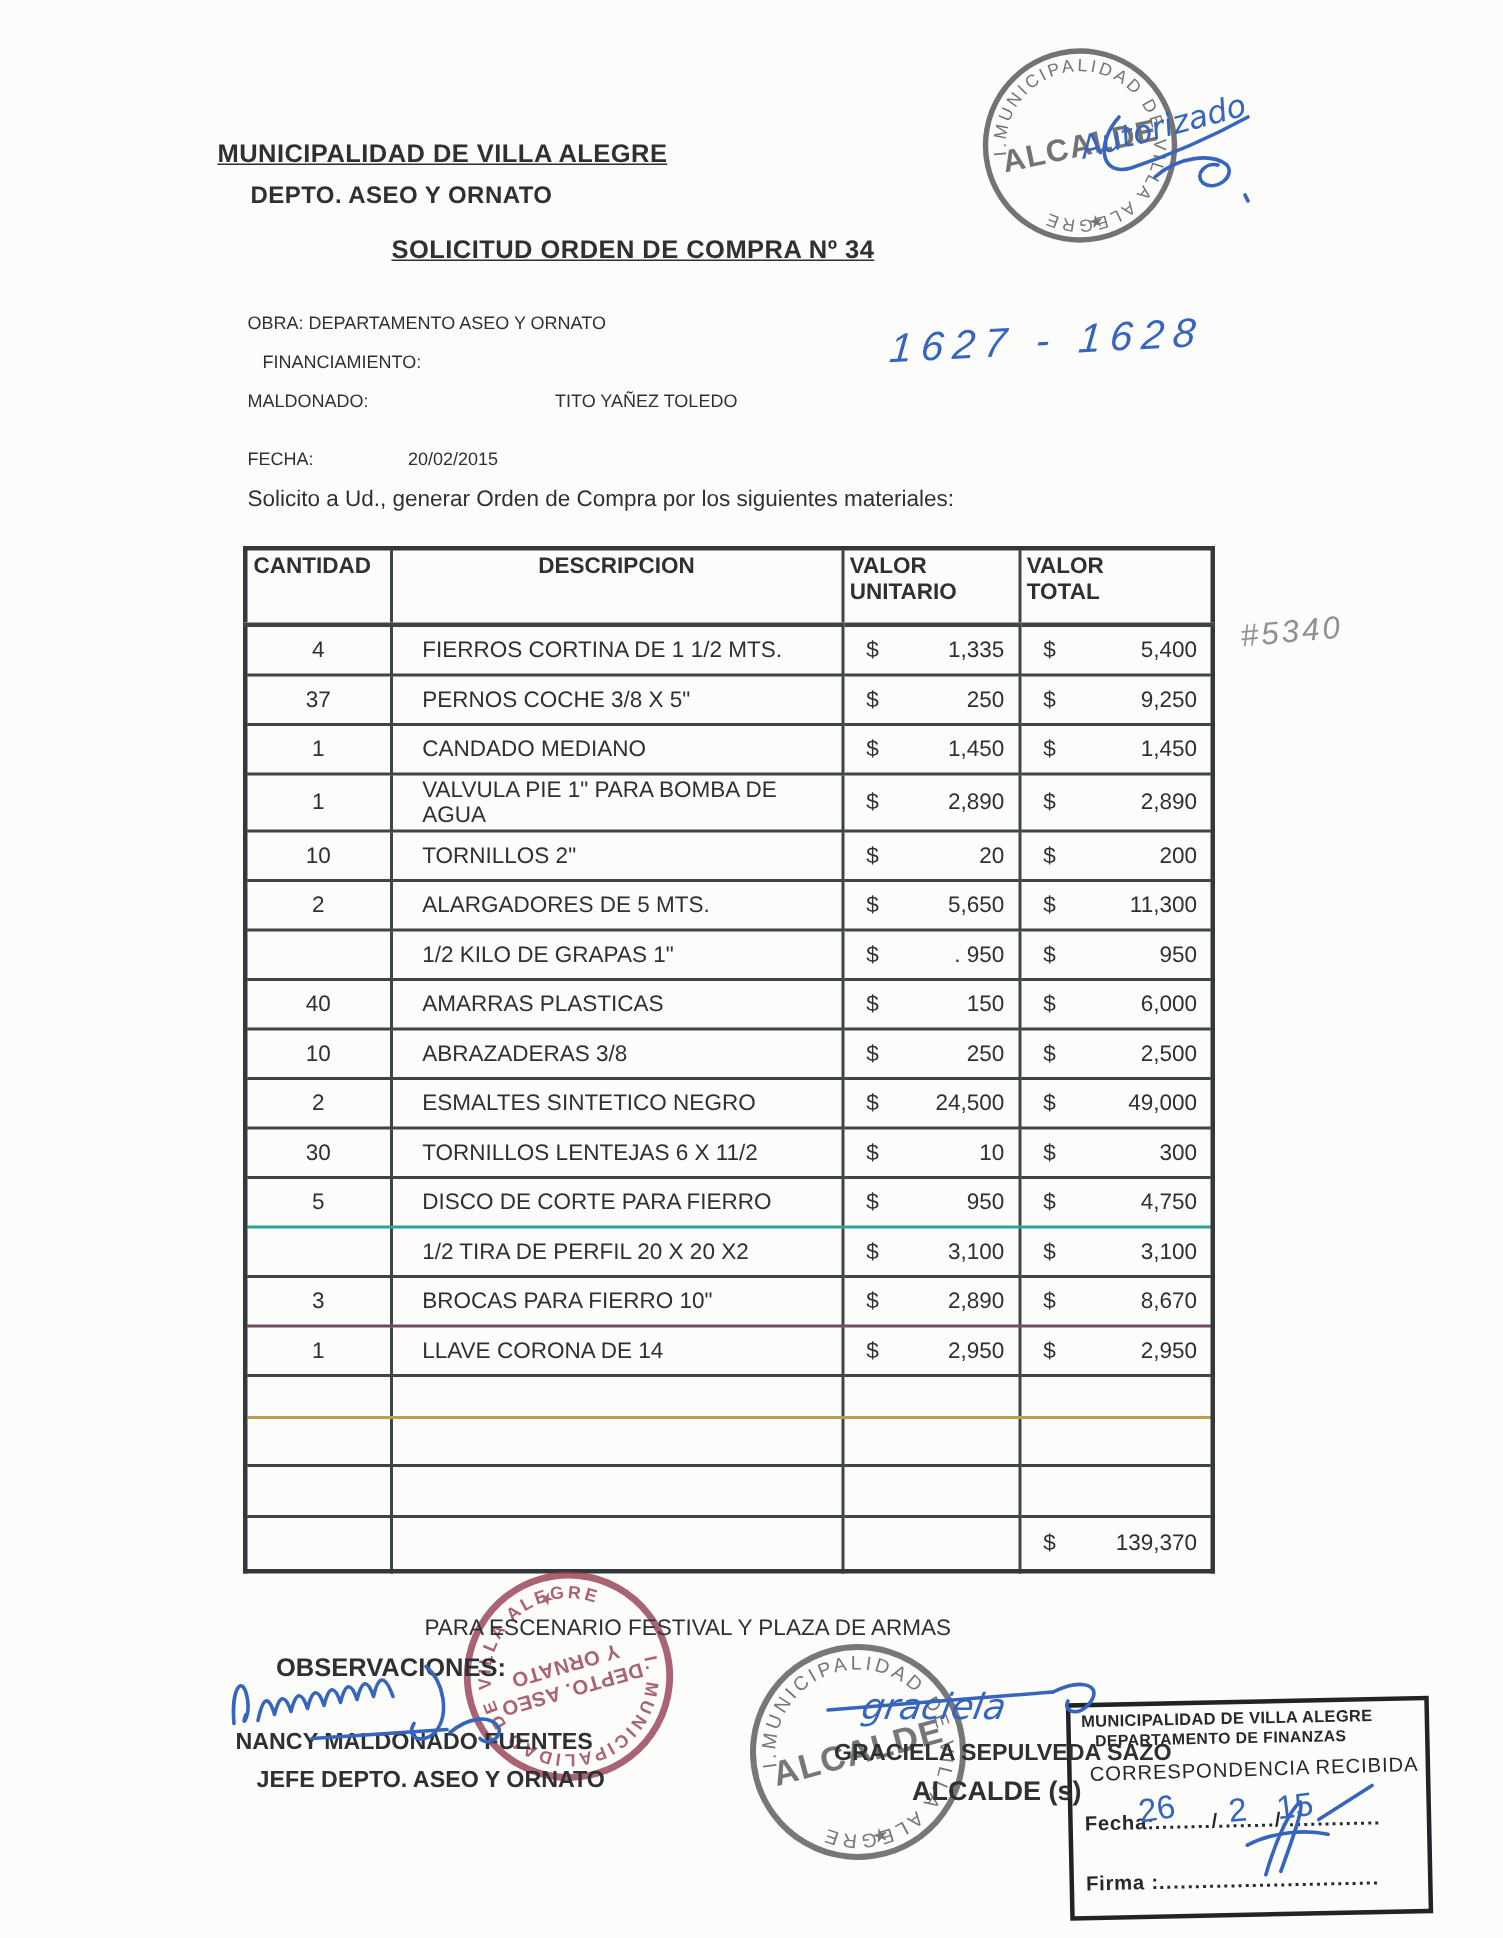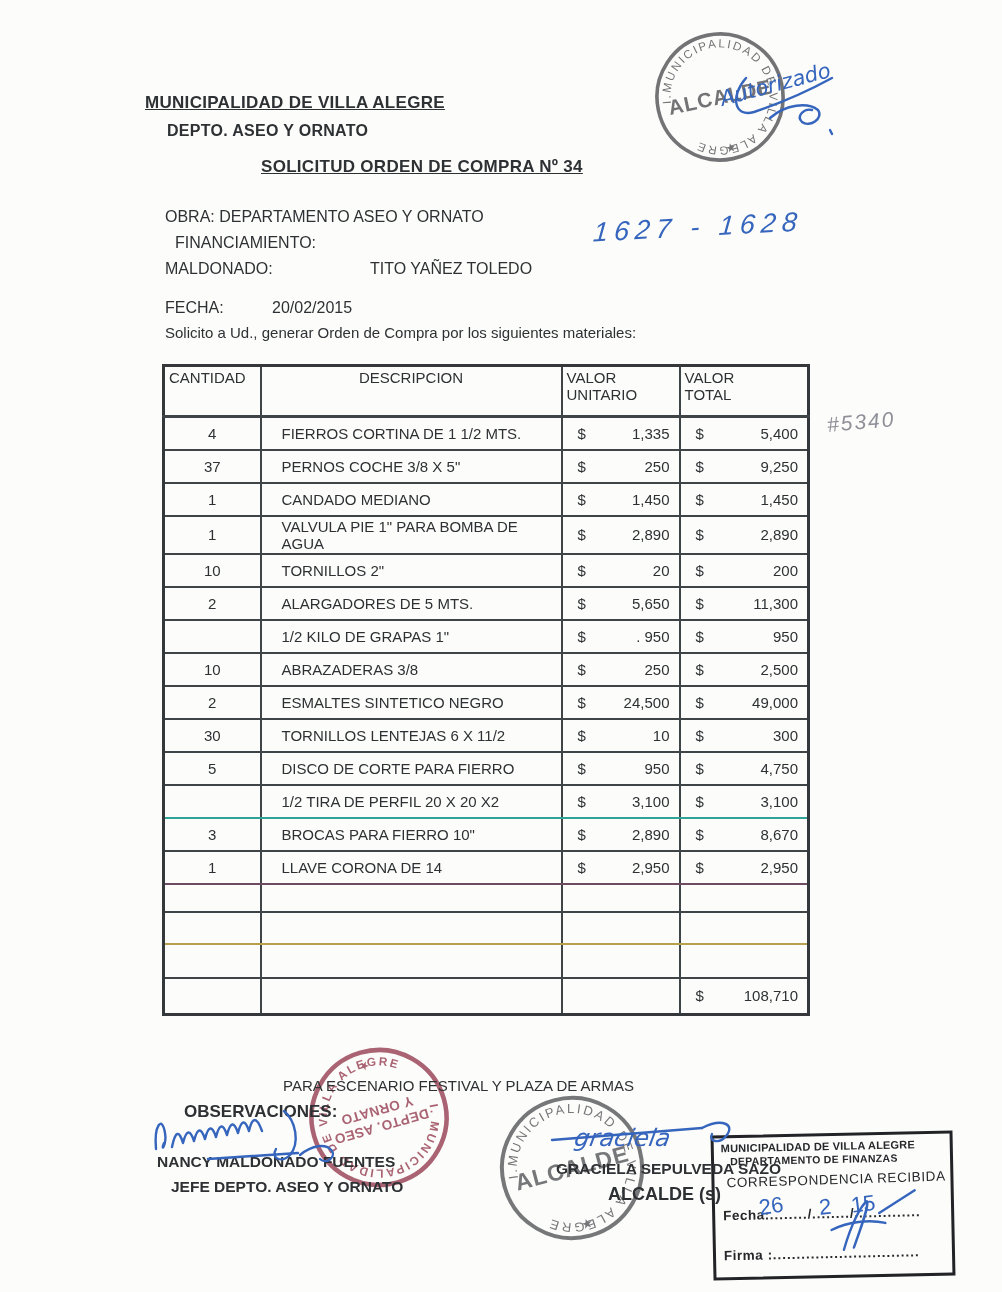--- a/index.html
+++ b/index.html
@@ -7,40 +7,40 @@
     position:relative;width:1002px;height:1292px;margin:0 auto;
     background:#fcfcfa;overflow:hidden;
     font-family:"Liberation Sans",sans-serif;color:#2e3134;
   }
   .abs{position:absolute;white-space:nowrap;}
   
   .org-title{left:145px;top:93px;font-size:17px;font-weight:bold;text-decoration:underline;letter-spacing:.3px;}
   .dept-title{left:167px;top:122px;font-size:16px;font-weight:bold;letter-spacing:.3px;}
   .doc-title{left:261px;top:157px;font-size:17px;font-weight:bold;text-decoration:underline;letter-spacing:.3px;}
   
-  .info{font-size:16px;}
+  .info{font-size:12px;}
   .obra-line{left:165px;top:208px;}
   .fin-line{left:165px;top:234px;margin-left:10px;}
   .prov-label{left:165px;top:260px;}
   .prov-value{left:370px;top:260px;}
   .fecha-label{left:165px;top:299px;}
   .fecha-value{left:272px;top:299px;}
   .solicito{left:165px;top:324px;font-size:15px;}
   
   .hand{color:var(--ink-blue,#3565bd);}
   .folio{left:593px;top:212px;font-size:27px;letter-spacing:6px;transform:rotate(-3deg) skewX(-8deg);font-style:italic;}
   .pencil-note{left:827px;top:410px;font-size:21px;color:var(--pencil,#8f8f99);font-style:italic;transform:rotate(-5deg);letter-spacing:2px;}
   .sig-svg{position:absolute;overflow:visible;}
   .sig-svg path{fill:none;stroke:var(--ink-blue,#3565bd);stroke-width:2.4;stroke-linecap:round;stroke-linejoin:round;}
   .sig-svg text{fill:var(--ink-blue,#3565bd);font-family:"DejaVu Sans",sans-serif;font-style:italic;}
   
   .items{position:absolute;left:162px;top:364px;border-collapse:collapse;table-layout:fixed;width:645px;font-size:15px;}
   .items th,.items td{border:2px solid #3f4446;overflow:hidden;}
   .items{border:3px solid #34383b;}
-  .items thead th{height:44px;vertical-align:top;font-weight:normal;padding:2px 4px;white-space:pre-line;text-align:left;border-bottom-width:3px;}
+  .items thead th{height:44px;vertical-align:top;font-weight:bold;padding:2px 4px;white-space:pre-line;text-align:left;border-bottom-width:3px;}
   .items thead th.h-desc{text-align:center;}
   .items tbody tr{height:33px;}
   .items td.c-qty{text-align:center;}
   .items td.c-desc{padding-left:20px;}
   .items td.c-money{padding:0 9px 0 15px;}
   .c-money .cur{float:left;}
   .c-money .val{float:right;}
   .items tbody tr:nth-child(12) td{border-bottom-color:#2fa396;}
   .items tbody tr:nth-child(14) td{border-bottom-color:#6e4a63;}
   .items tbody tr:nth-child(16) td{border-bottom-color:#b8a14c;}
@@ -211,20 +211,32 @@
           <td class="c-money">
             <span class="cur">$</span>
             <span class="val">. 950</span>
           </td>
           <td class="c-money">
             <span class="cur">$</span>
             <span class="val">950</span>
           </td>
         </tr>
         <tr>
+          <td class="c-qty">40</td>
+          <td class="c-desc">AMARRAS PLASTICAS</td>
+          <td class="c-money">
+            <span class="cur">$</span>
+            <span class="val">150</span>
+          </td>
+          <td class="c-money">
+            <span class="cur">$</span>
+            <span class="val">6,000</span>
+          </td>
+        </tr>
+        <tr>
           <td class="c-qty">10</td>
           <td class="c-desc">ABRAZADERAS 3/8</td>
           <td class="c-money">
             <span class="cur">$</span>
             <span class="val">250</span>
           </td>
           <td class="c-money">
             <span class="cur">$</span>
             <span class="val">2,500</span>
           </td>
@@ -320,21 +332,21 @@
           <td></td>
         </tr>
       </tbody>
     <tfoot>
       <tr>
         <td></td>
         <td></td>
         <td></td>
         <td class="c-money">
           <span class="cur">$</span>
-          <span class="val">108,710</span>
+          <span class="val">139,370</span>
         </td>
       </tr>
     </tfoot>
   </table>
 
   <div class="abs purpose-line">PARA ESCENARIO FESTIVAL Y PLAZA DE ARMAS</div>
   <div class="abs observ-label">OBSERVACIONES:</div>
   <div class="abs name-left">NANCY MALDONADO FUENTES</div>
   <div class="abs title-left">JEFE DEPTO. ASEO Y ORNATO</div>
   <div class="abs name-right">GRACIELA SEPULVEDA SAZO</div>

